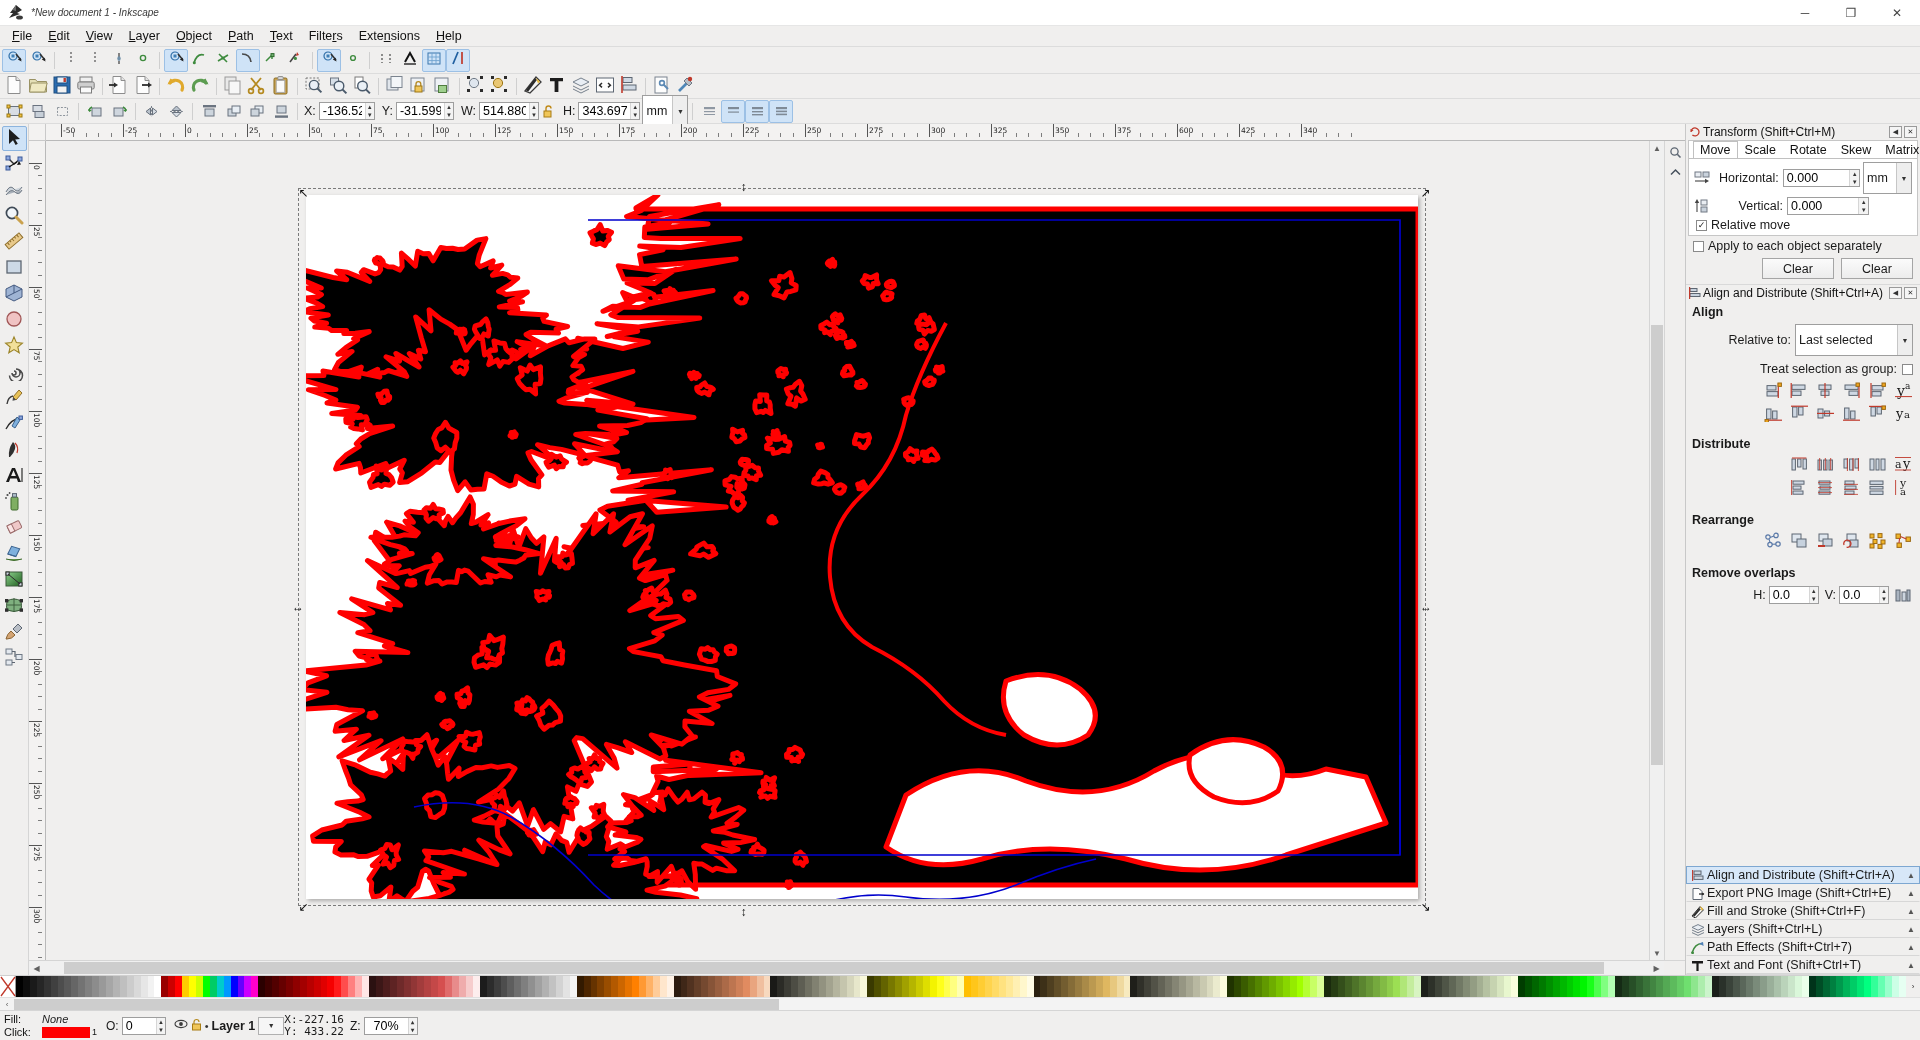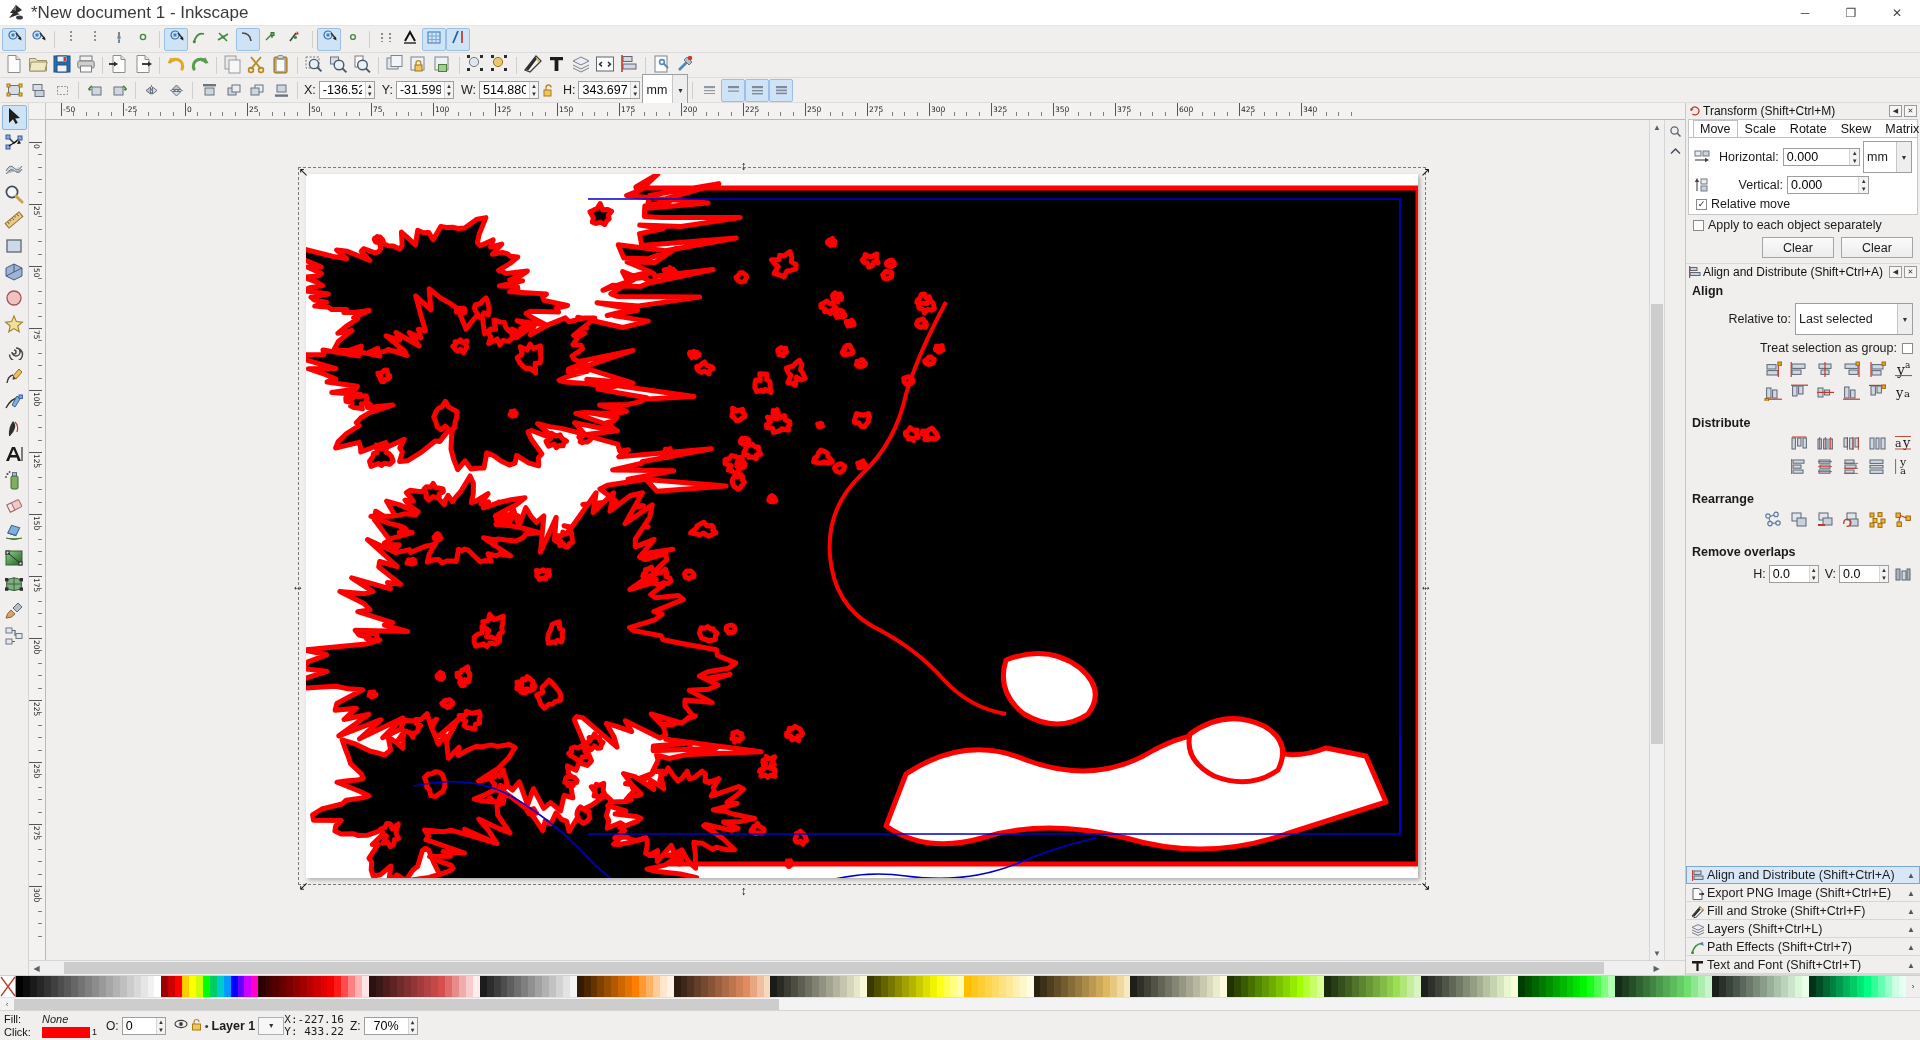--- a/index.html
+++ b/index.html
@@ -12,21 +12,21 @@
     -webkit-font-smoothing:antialiased;
   }
   .app{ width:1920px; height:1040px; display:flex; flex-direction:column; background:#f0efee; }
 
   
   .titlebar{
     height:26px; background:#ffffff; display:flex; align-items:center;
     border-bottom:1px solid #e6e6e6; position:relative; flex:none;
   }
   .tb-logo{ width:22px; height:20px; margin-left:5px; display:flex; align-items:center; justify-content:center; }
-  .tb-title{ font-size:17px; color:#3a3a3a; margin-left:4px; }
+  .tb-title{ font-size:10px; color:#3a3a3a; margin-left:4px;font-style:italic; }
   .tb-btns{ position:absolute; right:0; top:0; height:26px; display:flex; }
   .tb-btn{ width:46px; height:26px; display:flex; align-items:center; justify-content:center; color:#444; font-size:12px; }
 
   
   .menubar{
     height:21px; background:#f0efee; display:flex; align-items:center;
     padding-left:4px; flex:none; border-bottom:1px solid #dcdcdc;
   }
   .menu-item{ padding:2px 8px; font-size:12.5px; color:#111; height:19px; line-height:15px; cursor:default; }
   .menu-item u{ text-decoration:underline; }
@@ -194,20 +194,32 @@
       </svg>
     </div>
     <div class="tb-title">*New document 1 - Inkscape</div>
     <div class="tb-btns">
       <div class="tb-btn">─</div>
       <div class="tb-btn">❐</div>
       <div class="tb-btn close">✕</div>
     </div>
   </div>
 
+  <div class="menubar" id="menubar">
+      <div class="menu-item"><u>F</u>ile</div>
+      <div class="menu-item"><u>E</u>dit</div>
+      <div class="menu-item"><u>V</u>iew</div>
+      <div class="menu-item"><u>L</u>ayer</div>
+      <div class="menu-item"><u>O</u>bject</div>
+      <div class="menu-item"><u>P</u>ath</div>
+      <div class="menu-item"><u>T</u>ext</div>
+      <div class="menu-item">Filte<u>r</u>s</div>
+      <div class="menu-item">Exte<u>n</u>sions</div>
+      <div class="menu-item"><u>H</u>elp</div>
+    </div>
 
   <div class="toolbar" id="snap-commands-bar">
       <div class="tbtn active">
         <span><svg width="18" height="17" viewBox="0 0 18 17">
             <circle cx="8" cy="6" r="4" fill="#cfe4f7" stroke="#2f6fa8" stroke-width="1.2"></circle>
             <rect x="6.5" y="4.5" width="3" height="3" fill="#3f7fb5"></rect>
             <path d="M11 4 L16 10" stroke="#333" stroke-width="1.6"></path>
             <path d="M16.6 11.4l-1.2-3.6-2.6 1.6z" fill="#222"></path>
           </svg></span>
       </div>

